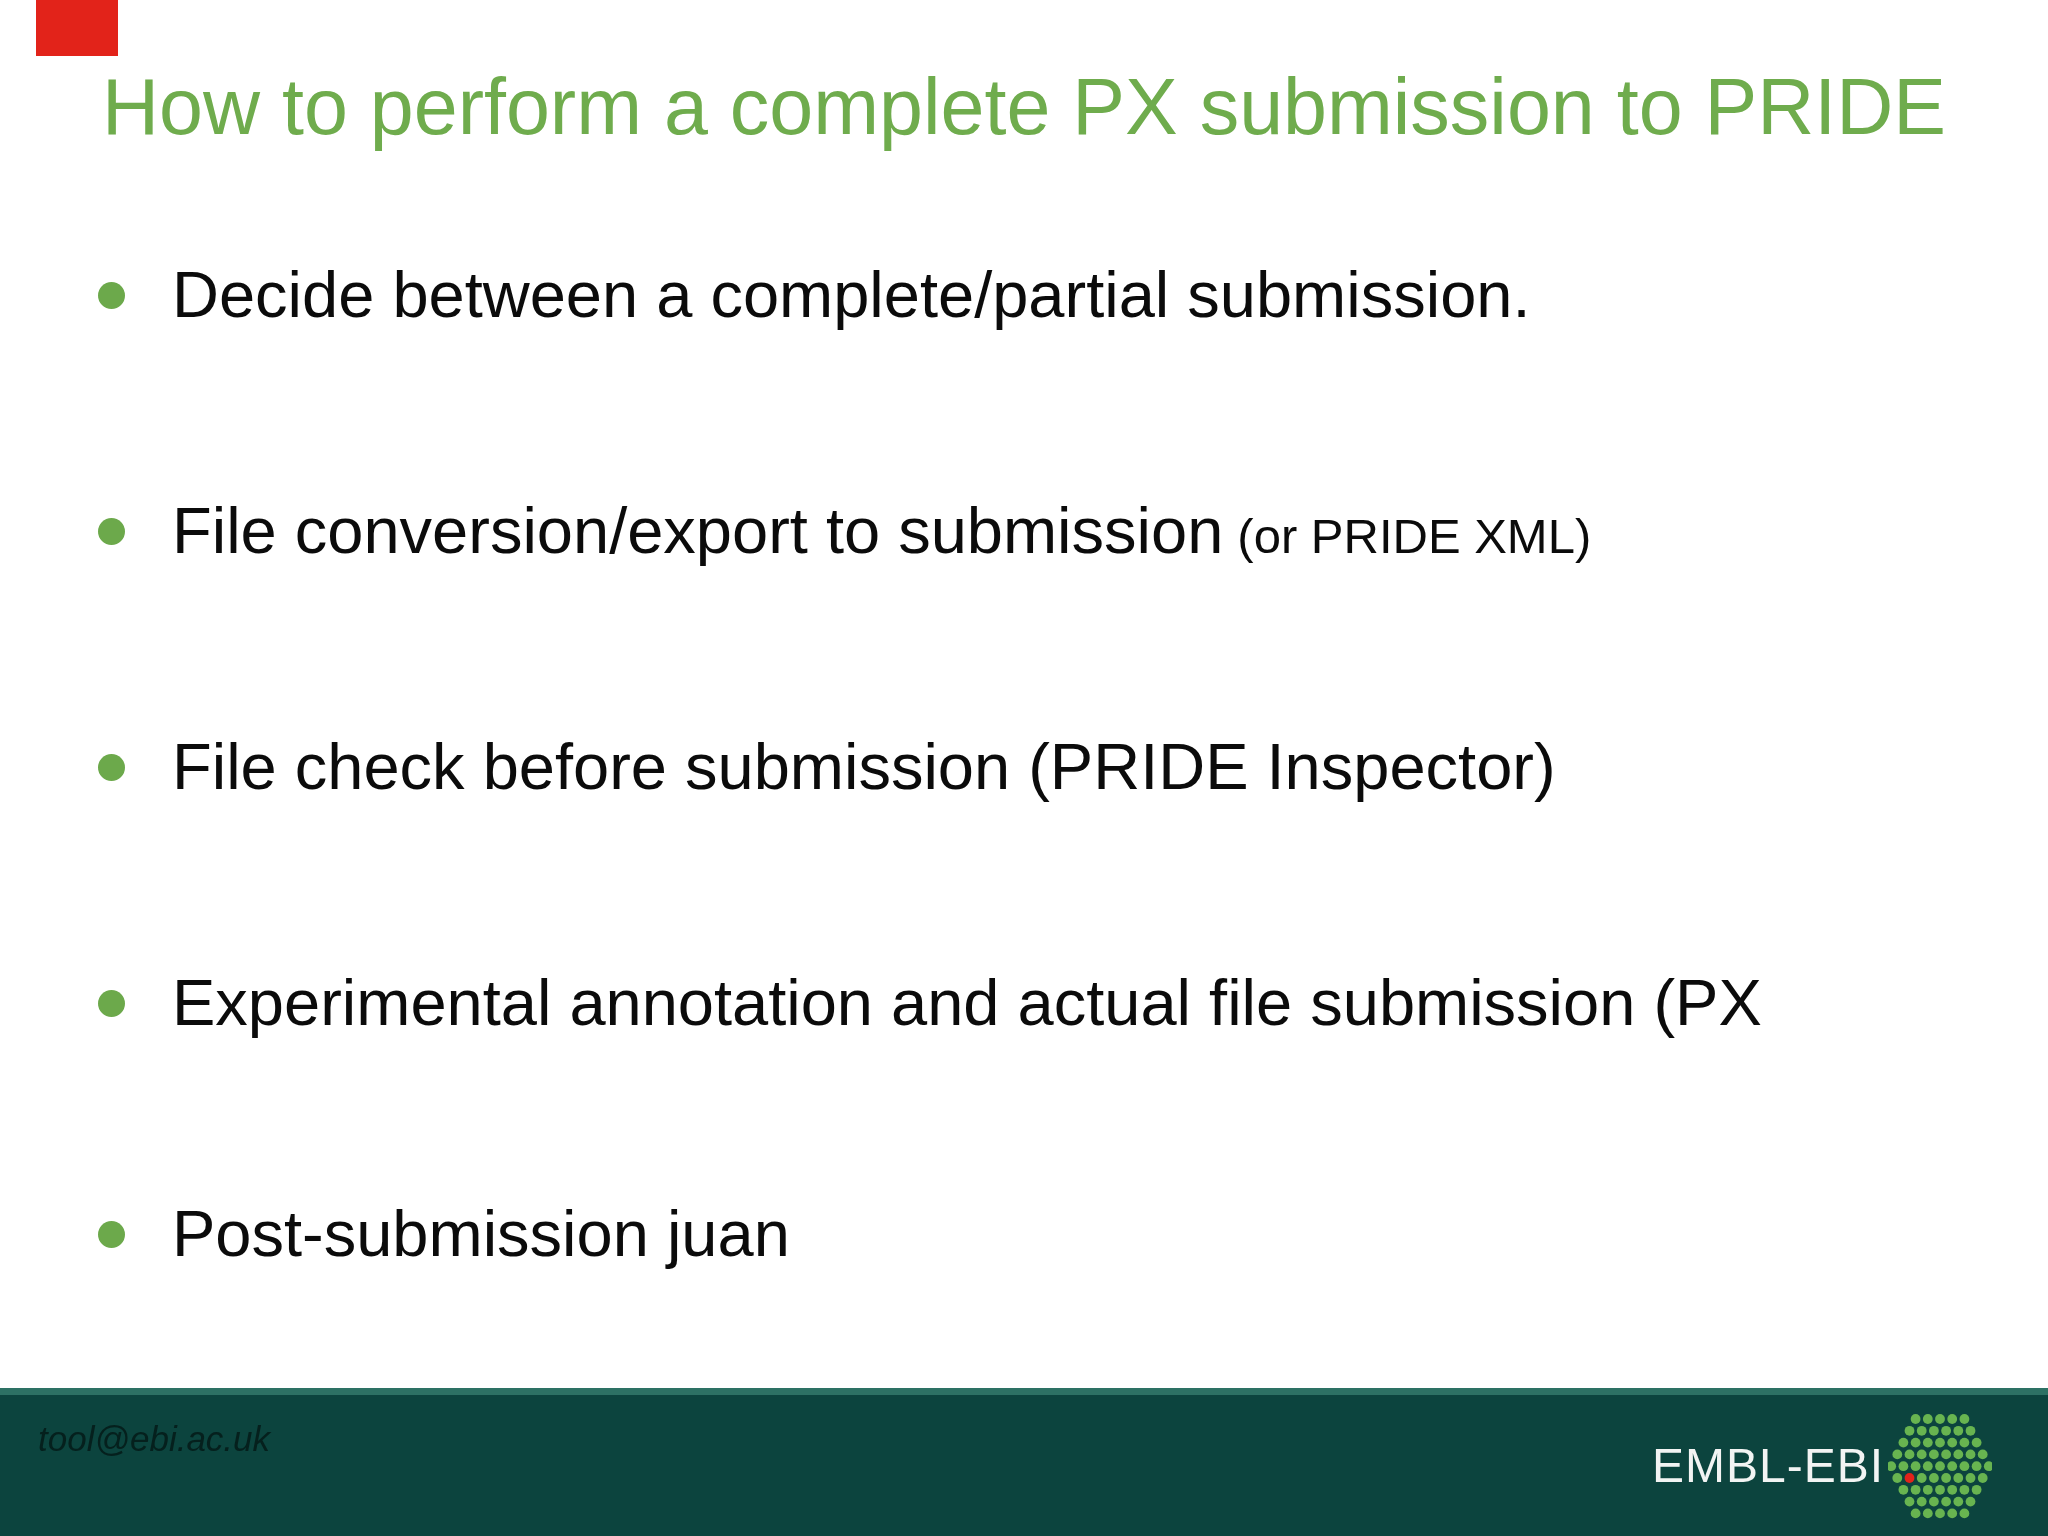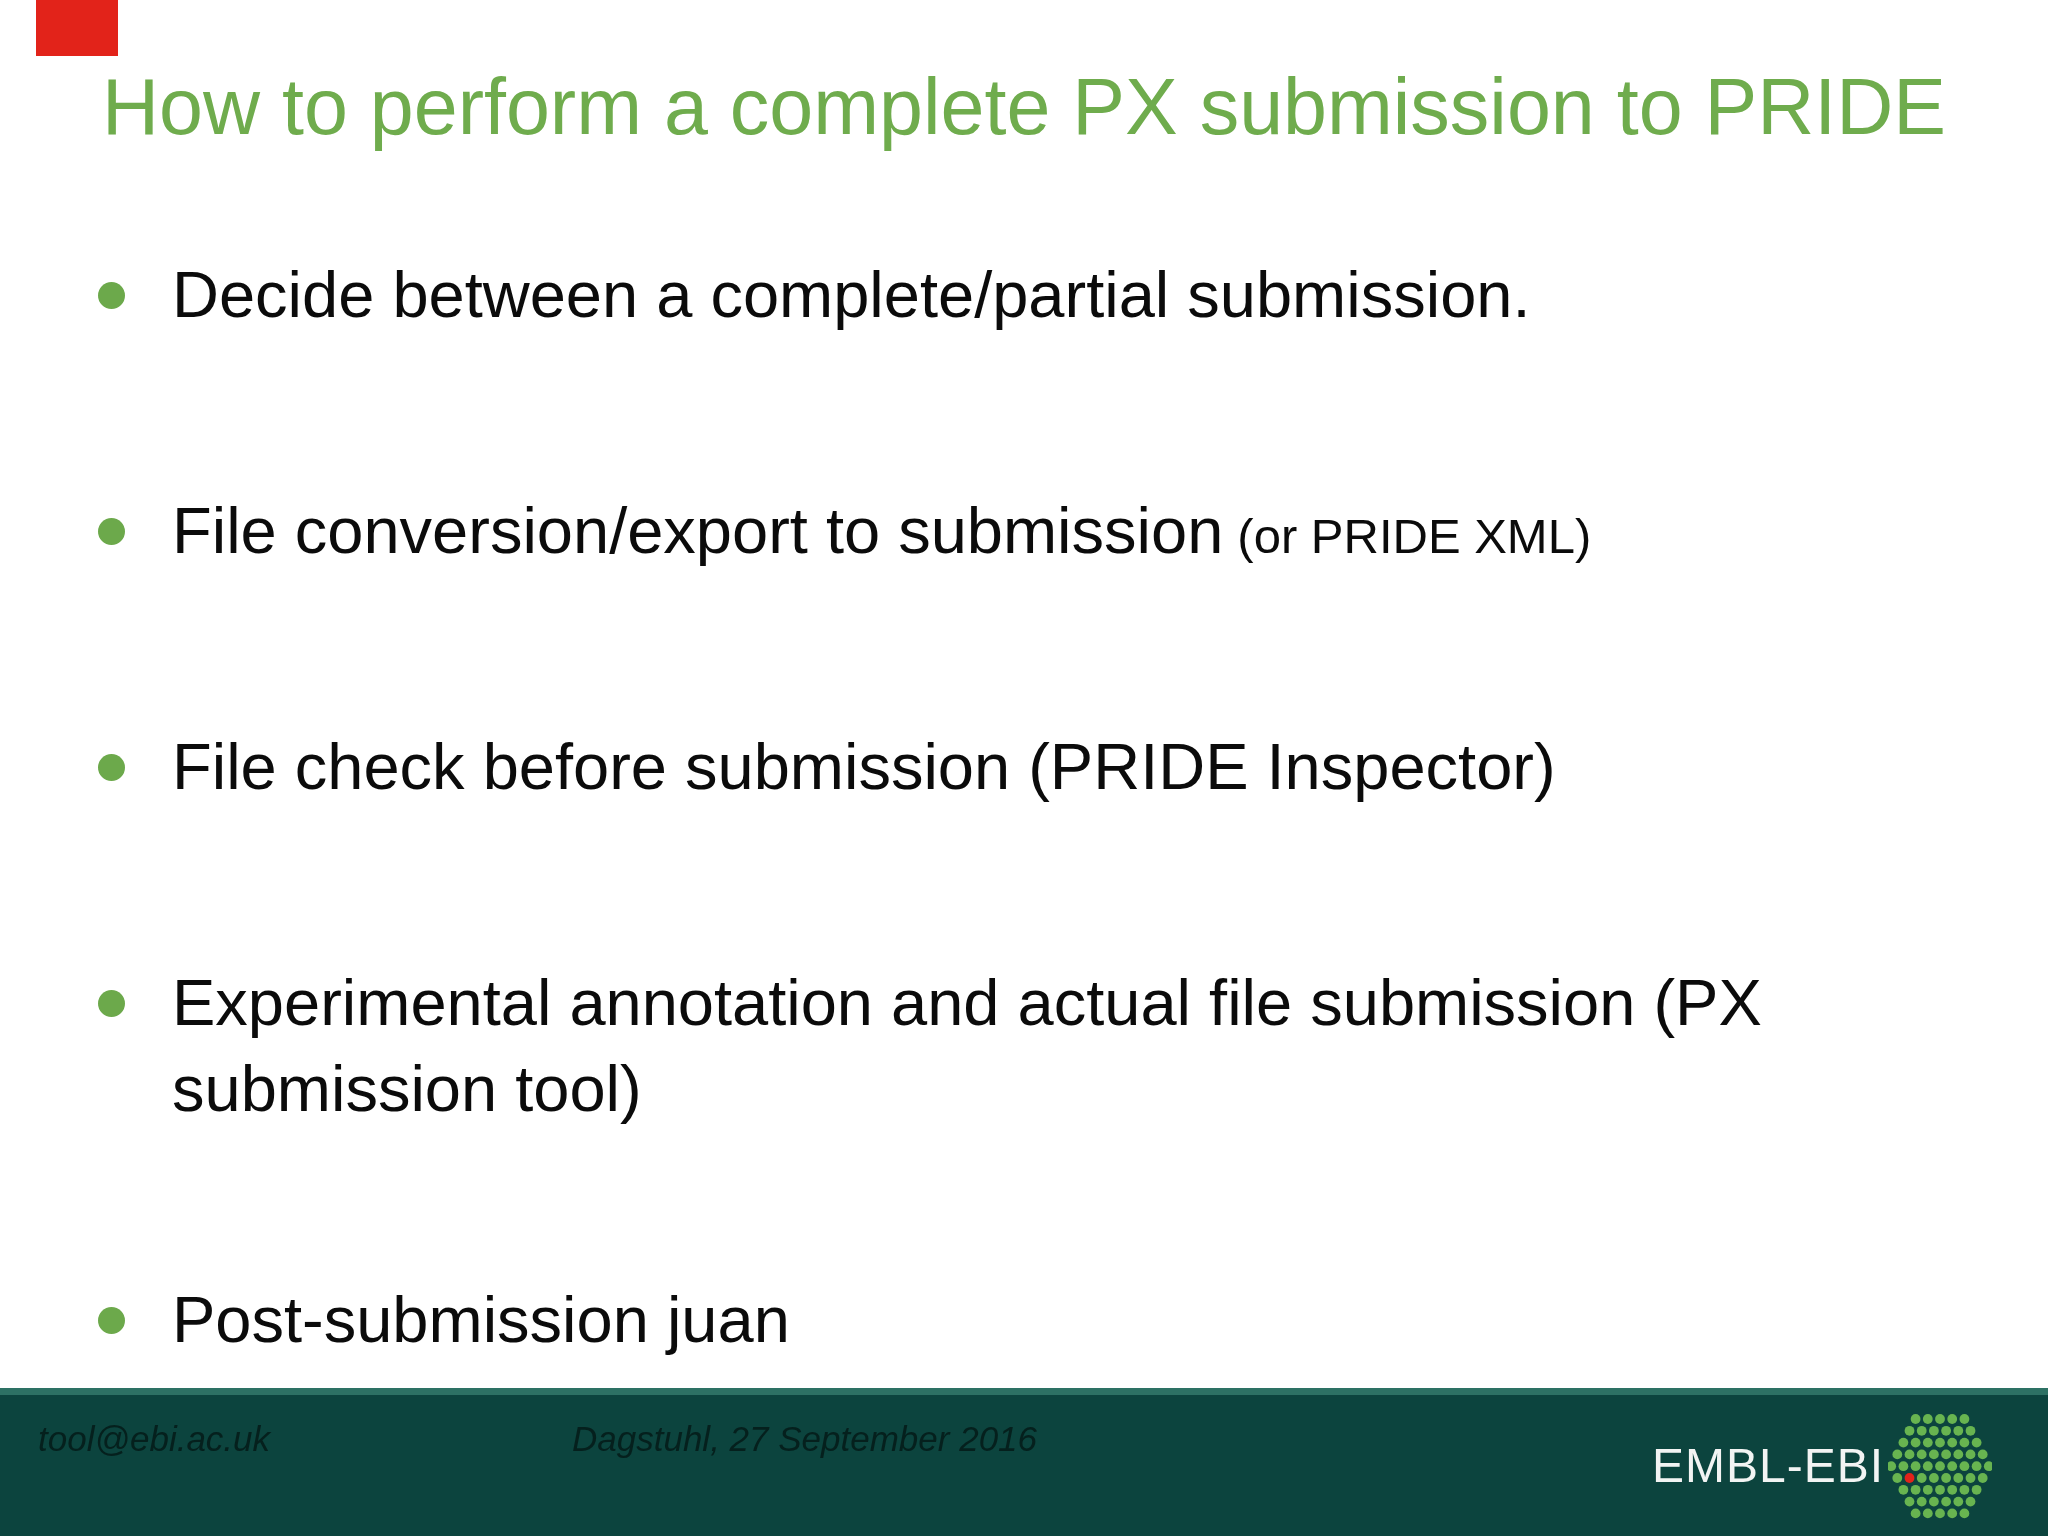--- a/index.html
+++ b/index.html
@@ -74,34 +74,33 @@
     <li class="bullet-item">
       <span class="dot"></span>
       <span>File conversion/export to submission</span><span class="suffix">(or PRIDE XML)</span>
     </li>
     <li class="bullet-item">
       <span class="dot"></span>
       <span>File check before submission (PRIDE Inspector)</span><span class="suffix"></span>
     </li>
     <li class="bullet-item">
       <span class="dot"></span>
-      <span>Experimental annotation and actual file submission (PX</span><span class="line2">submission tool)</span>
+      <span>Experimental annotation and actual file submission (PX</span>
     </li>
     <li class="bullet-item">
       <span class="dot"></span>
       <span>Post-submission juan</span><span class="suffix"></span>
     </li>
   </ul>
 
   <div class="footer">
     <div class="footer-author">
       <p class="f-italic">tool@ebi.ac.uk</p>
     </div>
     <div class="footer-event">
-      <p class="f-italic">Dagstuhl, 27 September 2016</p>
     </div>
     <div class="footer-logo">
       <span class="logo-text">EMBL-EBI</span>
       <svg class="hex-svg" viewBox="0 0 104 110">
           <circle cx="27.6" cy="8" r="4.9" fill="#68B450"></circle>
           <circle cx="39.8" cy="8" r="4.9" fill="#68B450"></circle>
           <circle cx="52" cy="8" r="4.9" fill="#68B450"></circle>
           <circle cx="64.19999999999999" cy="8" r="4.9" fill="#68B450"></circle>
           <circle cx="76.4" cy="8" r="4.9" fill="#68B450"></circle>
           <circle cx="21.5" cy="19.8" r="4.9" fill="#68B450"></circle>

